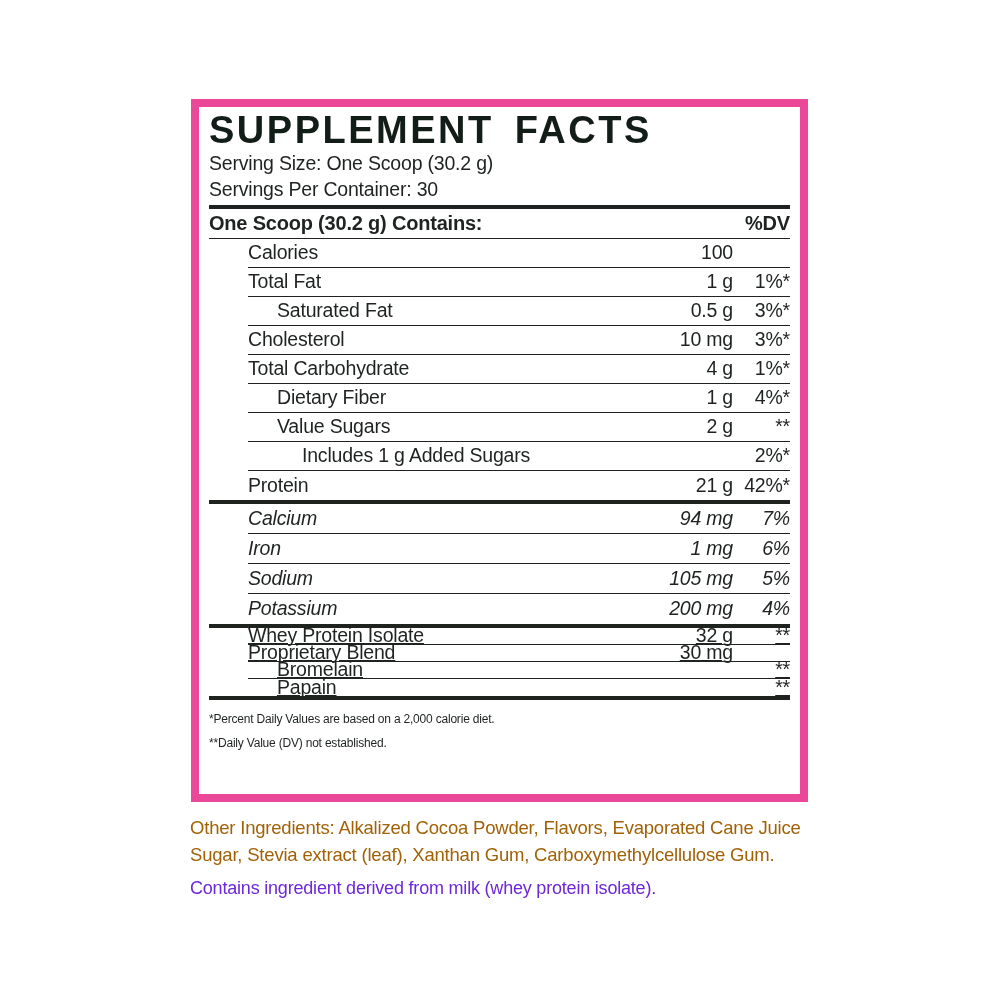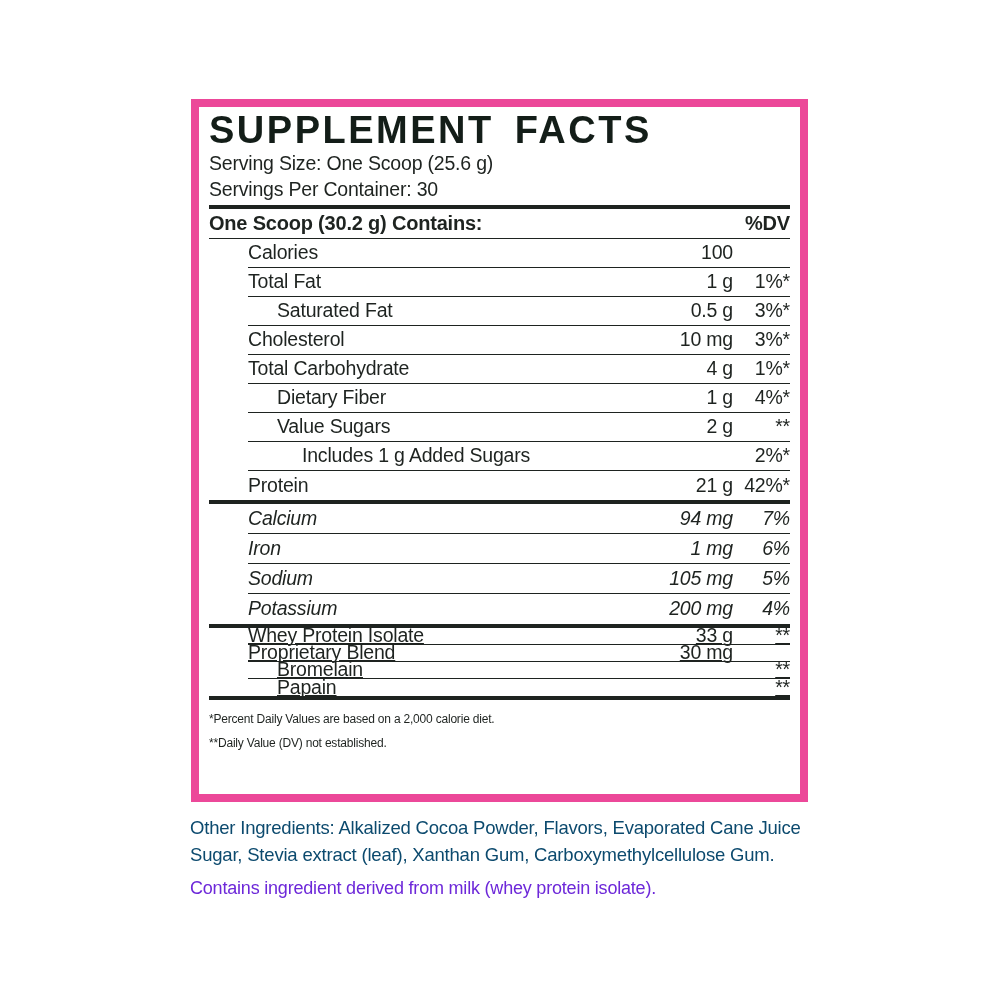--- a/index.html
+++ b/index.html
@@ -94,41 +94,41 @@
     position: absolute;
     left: 190px;
     top: 814px;
     width: 640px;
   }
   .oi-line {
     font-size: 18.5px;
     line-height: 27px;
     letter-spacing: -0.2px;
     white-space: nowrap;
-    color: #0c4a6e;
+    color: #a16207;
   }
   .allergen {
     margin-top: 7px;
     font-size: 18px;
     line-height: 27px;
     letter-spacing: -0.2px;
     white-space: nowrap;
     color: #6d28d9;
   }
 </style>
 </head>
 <body>
 
 <div class="page">
 
   <div class="facts-box">
 
     <div class="title">SUPPLEMENT FACTS</div>
 
-    <div class="serving-line">Serving Size: One Scoop (25.6 g)</div>
+    <div class="serving-line">Serving Size: One Scoop (30.2 g)</div>
     <div class="serving-line">Servings Per Container: 30</div>
 
     <div class="bar-medium"></div>
 
     <div class="contains-row">
       <span>One Scoop (30.2 g) Contains:</span>
       <span>%DV</span>
     </div>
 
     <div>
@@ -194,21 +194,21 @@
     <span class="row-dv">5%</span>
   </div>
         <div class="row mid no-border">
     <span class="row-name">Potassium</span>
     <span class="row-amount">200 mg</span>
     <span class="row-dv">4%</span>
   </div>
         <div class="bar-thick"></div>
         <div class="row tall">
     <span class="row-name">Whey Protein Isolate</span>
-    <span class="row-amount">33 g</span>
+    <span class="row-amount">32 g</span>
     <span class="row-dv">**</span>
   </div>
         <div class="row tall">
     <span class="row-name">Proprietary Blend</span>
     <span class="row-amount">30 mg</span>
     <span class="row-dv"></span>
   </div>
         <div class="row indent1 tall">
     <span class="row-name">Bromelain</span>
     <span class="row-amount"></span>

